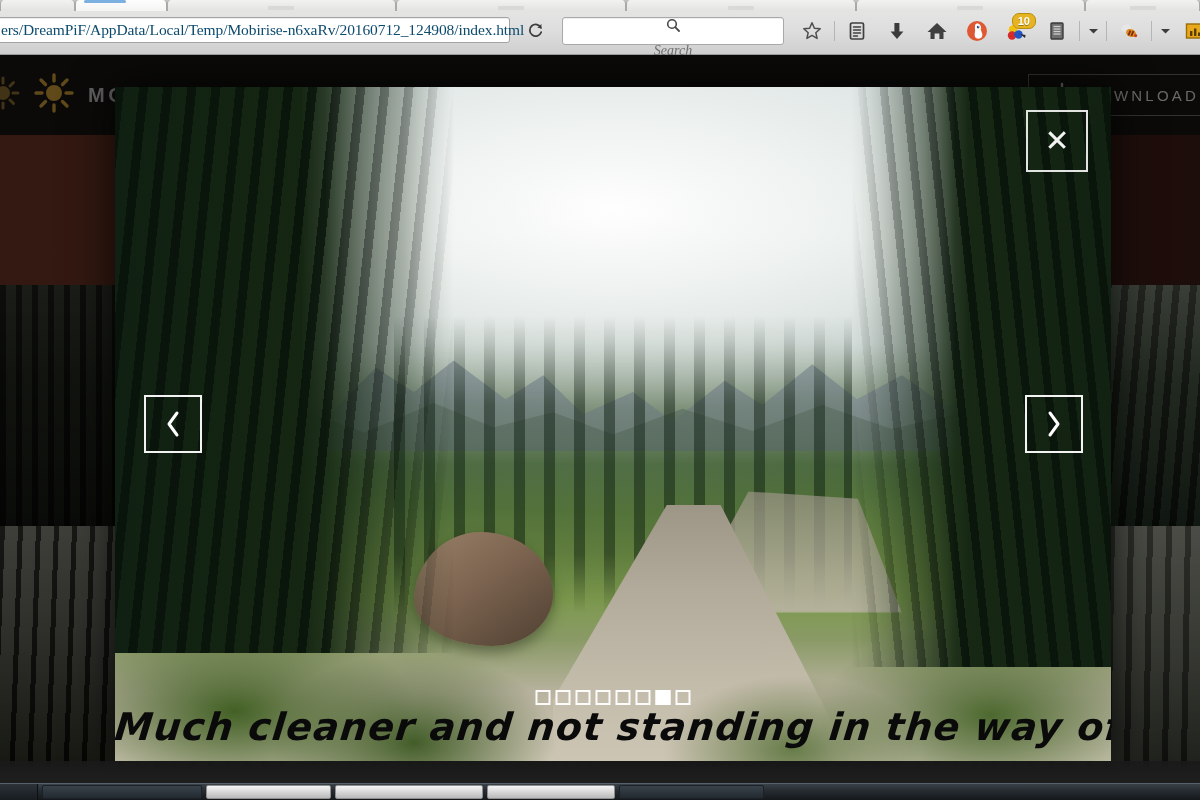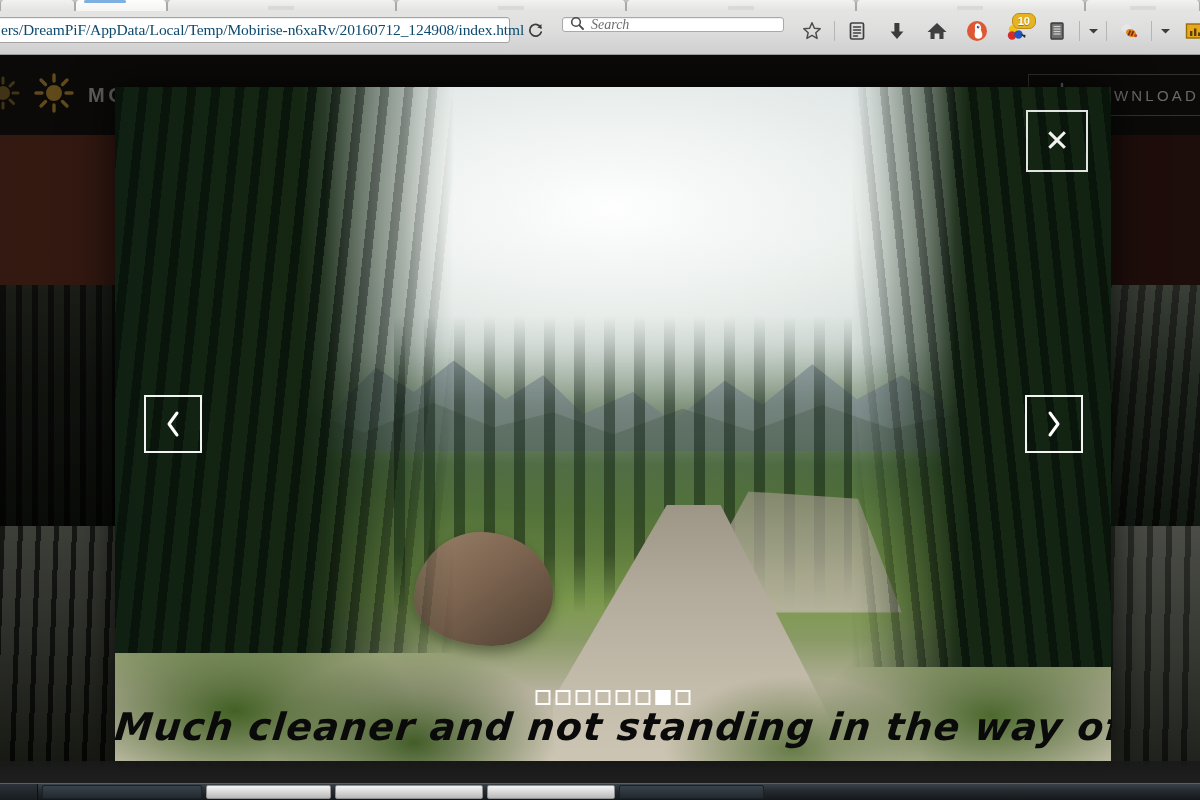--- a/index.html
+++ b/index.html
@@ -87,27 +87,28 @@
   #reload-btn {
     position: absolute; left: 520px; top: 6px;
     width: 30px; height: 26px;
     display: flex; align-items: center; justify-content: center;
     cursor: pointer;
   }
   #reload-btn svg { width: 17px; height: 17px; }
 
   #searchbar {
     position: absolute; left: 562px; top: 6px;
-    width: 222px; height: 15px;
+    width: 222px; height: 28px;
     background: #ffffff;
     border: 1px solid #a9a9a9;
     border-radius: 3px;
     display: flex; align-items: center;
     padding: 0 7px; gap: 7px;
     box-shadow: inset 0 1px 1px rgba(0,0,0,.07);
+    flex-direction: column;
   }
   #searchbar .ph {
     font-family: "Liberation Serif", serif;
     font-style: italic;
     font-size: 14px;
     color: #6e6e6e;
   }
 
   #toolbar-icons {
     position: absolute; left: 792px; top: 5px;

